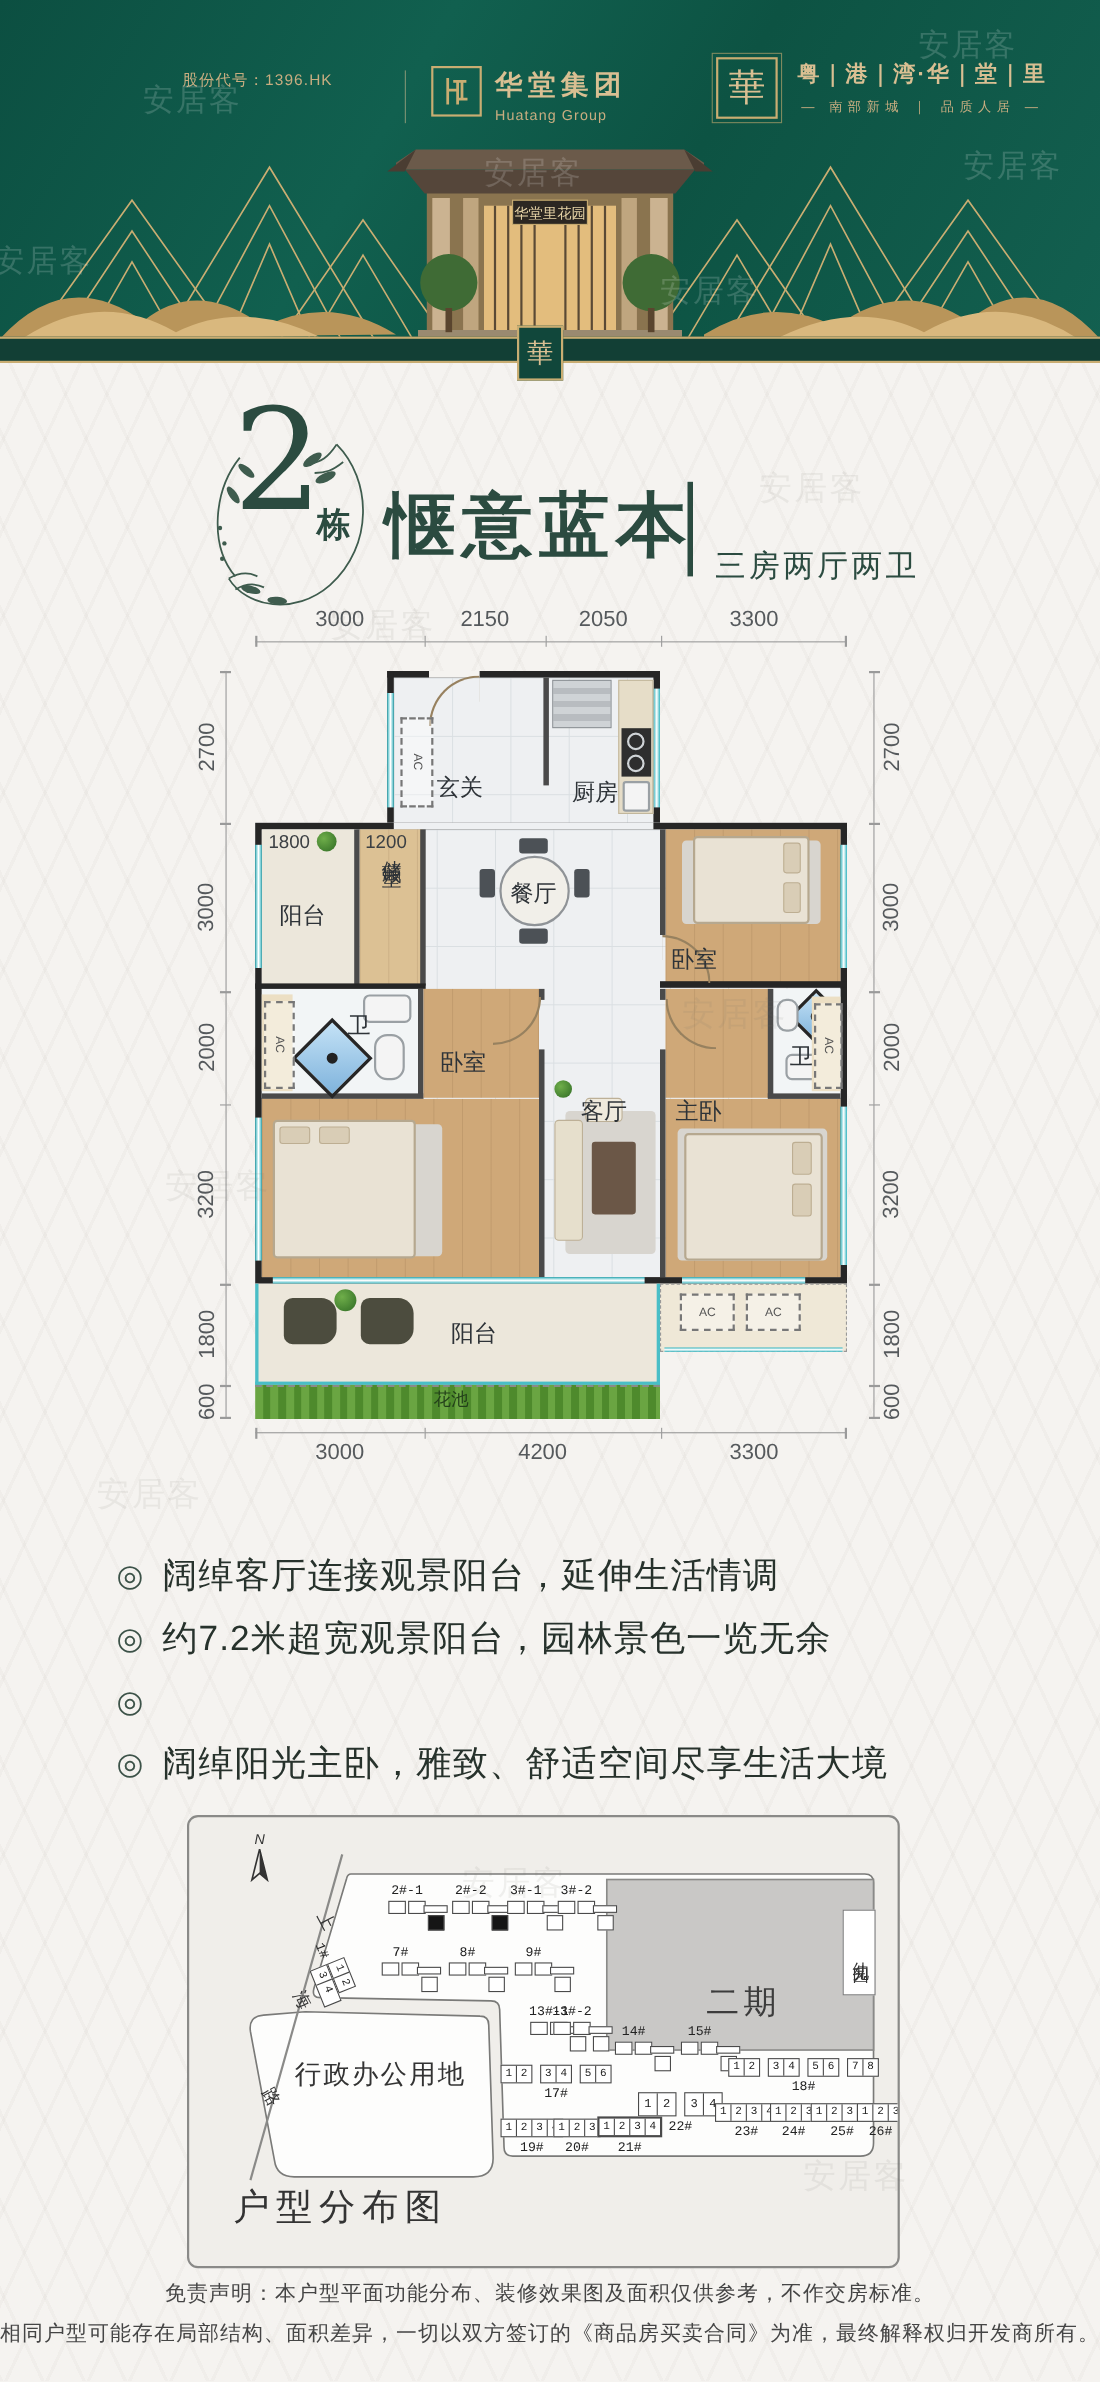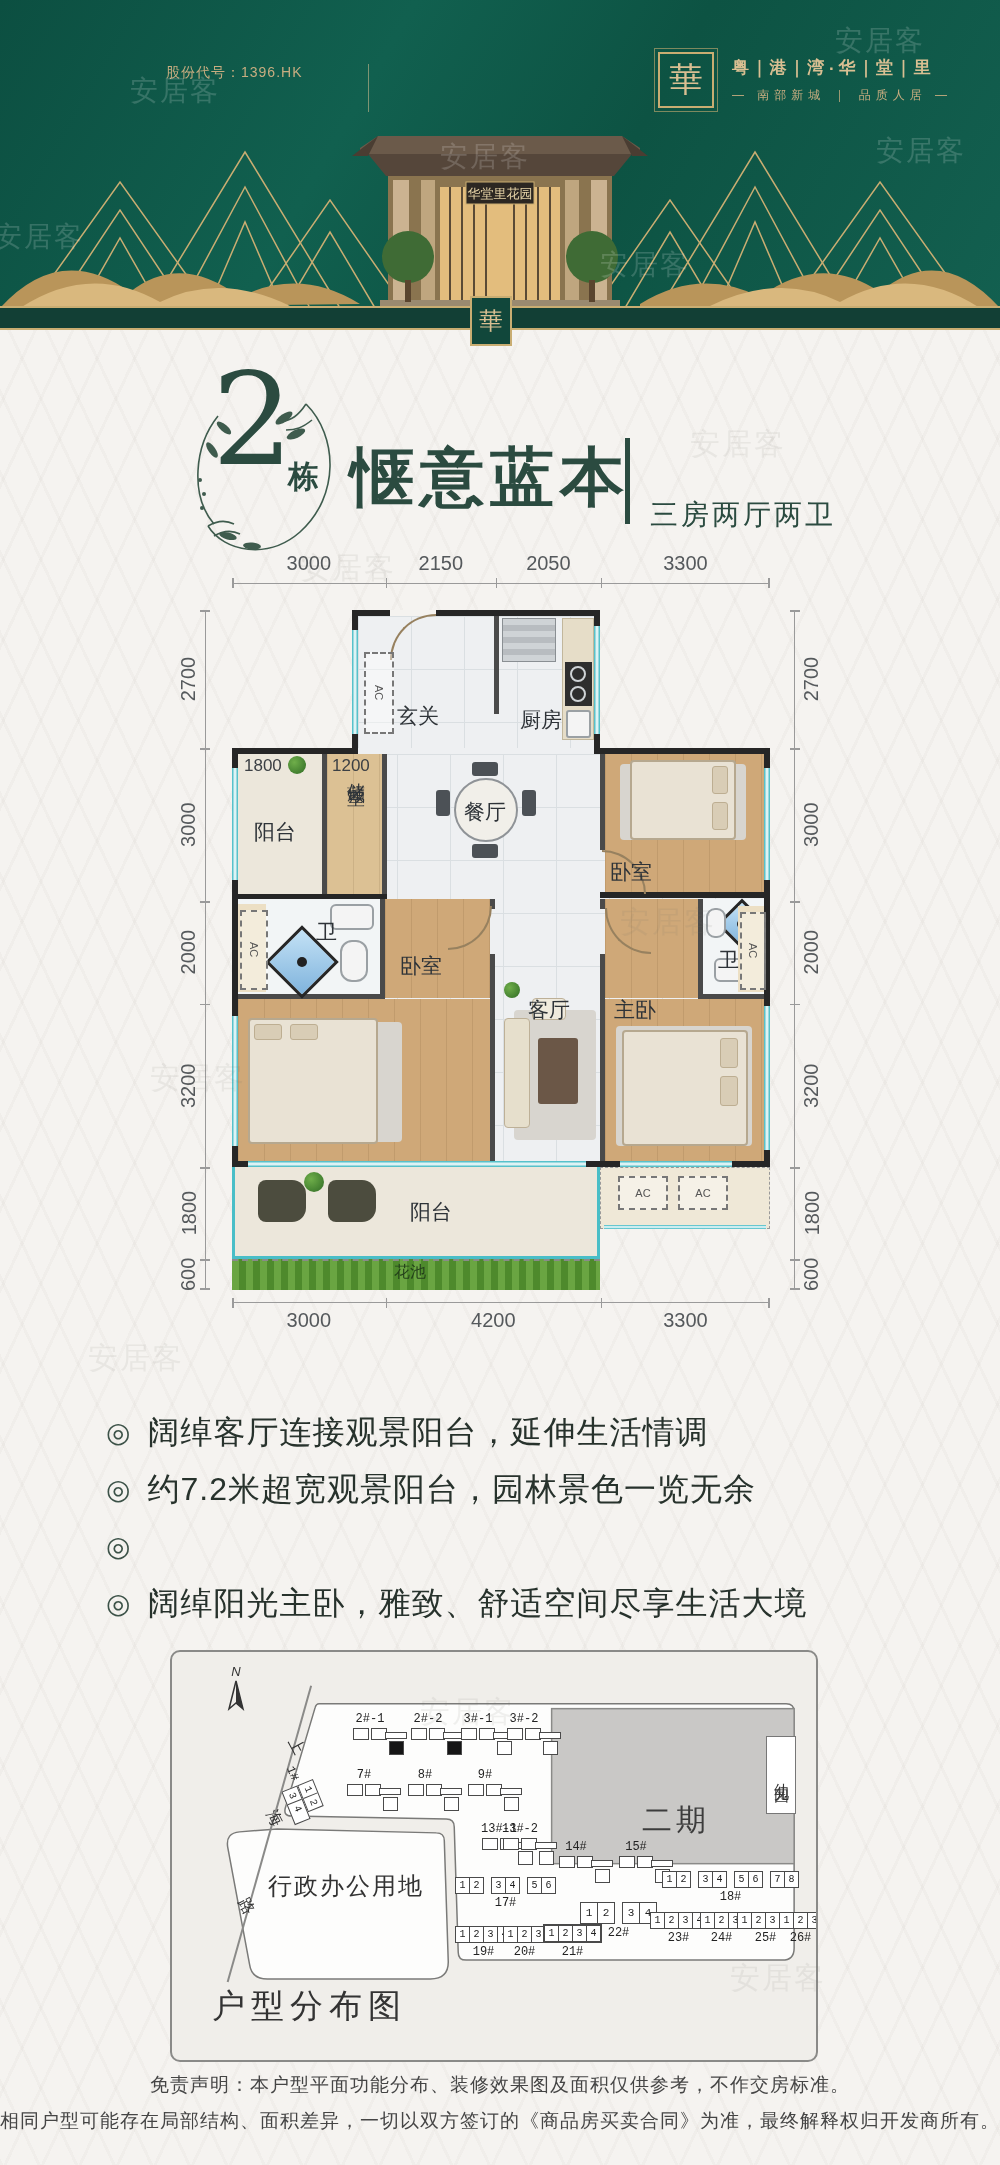--- a/index.html
+++ b/index.html
@@ -35,21 +35,21 @@
   .brand-left .row2{font-size:14px;color:#c8ad80;margin-top:6px;padding-left:116px;letter-spacing:1px;}
   .vdiv{position:absolute;left:368px;top:64px;width:1px;height:48px;background:rgba(217,191,146,.55);}
   .brand-mid{position:absolute;left:392px;top:60px;display:flex;align-items:flex-start;color:#d9bf92;}
   .ht-mark{width:46px;height:46px;border:2px solid #c9ad72;box-sizing:border-box;margin-right:12px;position:relative;}
   .brand-mid .names .cnm{font-size:25px;font-weight:700;letter-spacing:5px;font-family:"Liberation Serif","DejaVu Serif",serif;}
   .brand-mid .names .enm{font-size:13px;letter-spacing:1px;margin-top:4px;color:#c8ad80;}
   .brand-right{position:absolute;right:48px;top:52px;display:flex;align-items:center;color:#d9bf92;}
   .seal{width:56px;height:56px;border:2px solid #c9ad72;outline:1px solid rgba(201,173,114,.6);outline-offset:3px;
     box-sizing:border-box;display:flex;align-items:center;justify-content:center;font-size:34px;
     font-family:"Liberation Serif","DejaVu Serif",serif;margin-right:18px;}
-  .brand-right .names .cnr{font-size:17px;font-weight:700;letter-spacing:2px;font-family:Liberation Mono, monospace;}
+  .brand-right .names .cnr{font-size:20px;font-weight:700;letter-spacing:2px;font-family:Liberation Sans, sans-serif;}
   .brand-right .names .slogan{font-size:12px;letter-spacing:5px;margin-top:8px;color:#c8ad80;text-align:center;}
 
   
   .title-sec{position:absolute;left:0;top:368px;width:1000px;height:180px;color:#2b4b40;}
   .wreath{position:absolute;left:188px;top:8px;width:152px;height:182px;}
   .big-num{position:absolute;left:212px;top:-12px;font-family:"DejaVu Serif","Liberation Serif",serif;
     font-size:128px;line-height:1;color:#2b4b40;}
   .num-unit{position:absolute;left:288px;top:88px;font-size:31px;font-weight:600;}
   .t-name{position:absolute;left:350px;top:66px;font-size:64px;font-weight:800;letter-spacing:6px;}
   .t-div{position:absolute;left:625px;top:70px;width:5px;height:86px;background:#2b4b40;}
@@ -213,20 +213,31 @@
         <rect x="405" y="188" width="6" height="22" fill="#5a452e"></rect>
       <circle cx="592" cy="165" r="26" fill="#3f6b35"></circle>
         <rect x="589" y="188" width="6" height="22" fill="#5a452e"></rect>
     </g>
     <text x="500" y="106" text-anchor="middle" font-size="13" fill="#e8d5a8" id="gate-sign-svg">华堂里花园</text>
   </svg>
   <div class="brand-left">
     <div class="row2">股份代号：1396.HK</div>
   </div>
   <div class="vdiv"></div>
+  <div class="brand-mid">
+    <div class="ht-mark">
+      <svg width="42" height="42" viewBox="0 0 42 42">
+          <path d="M13,9 V33 M13,20 H22 M22,12 V33 M18,12 H30 M26,12 V28 M21,28 H31" stroke="#c9ad72" stroke-width="2.5" fill="none"></path>
+        </svg>
+    </div>
+    <div class="names">
+      <div class="cnm">华堂集团</div>
+      <div class="enm">Huatang Group</div>
+    </div>
+  </div>
   <div class="brand-right">
     <div class="seal">華</div>
     <div class="names">
       <div class="cnr">粤｜港｜湾·华｜堂｜里</div>
       <div class="slogan">— 南部新城 ｜ 品质人居 —</div>
     </div>
   </div>
   <div class="hdr-band"></div>
   <div class="pendant">華</div>
 </div>

